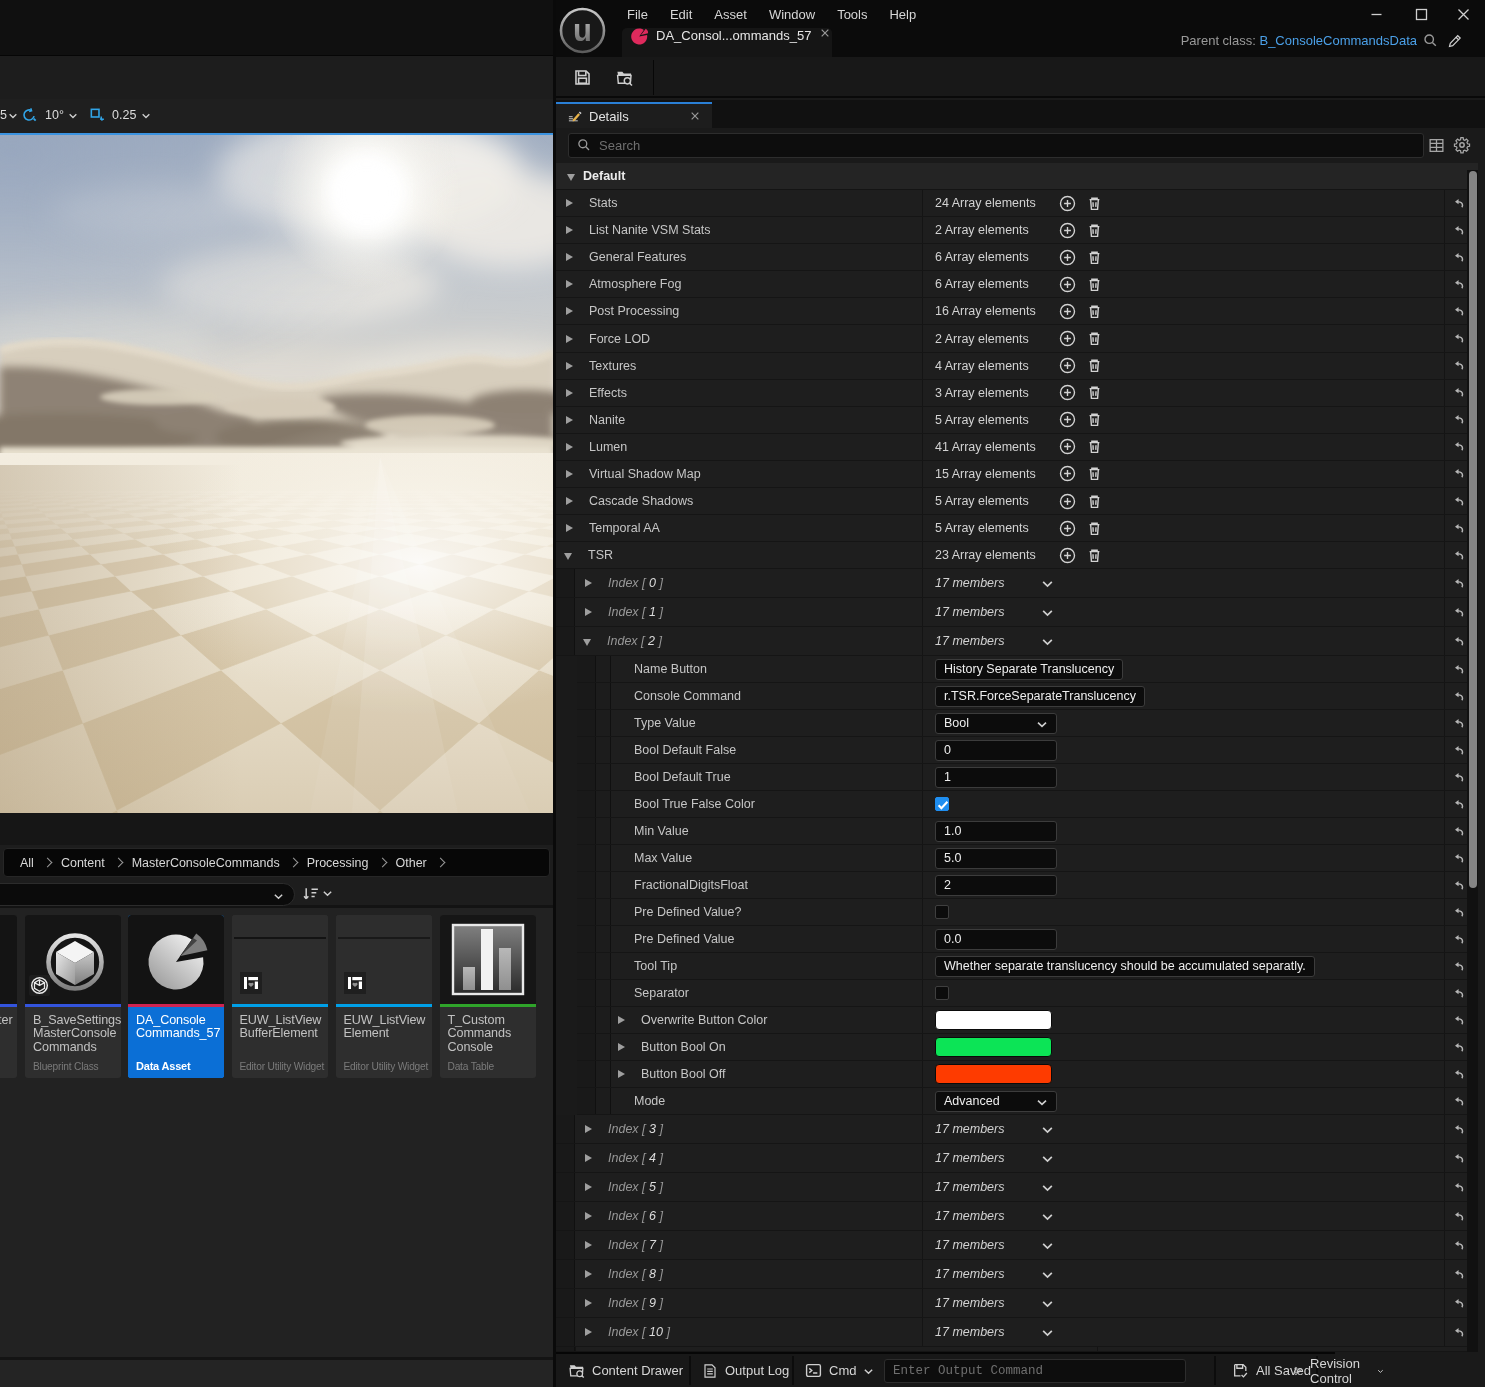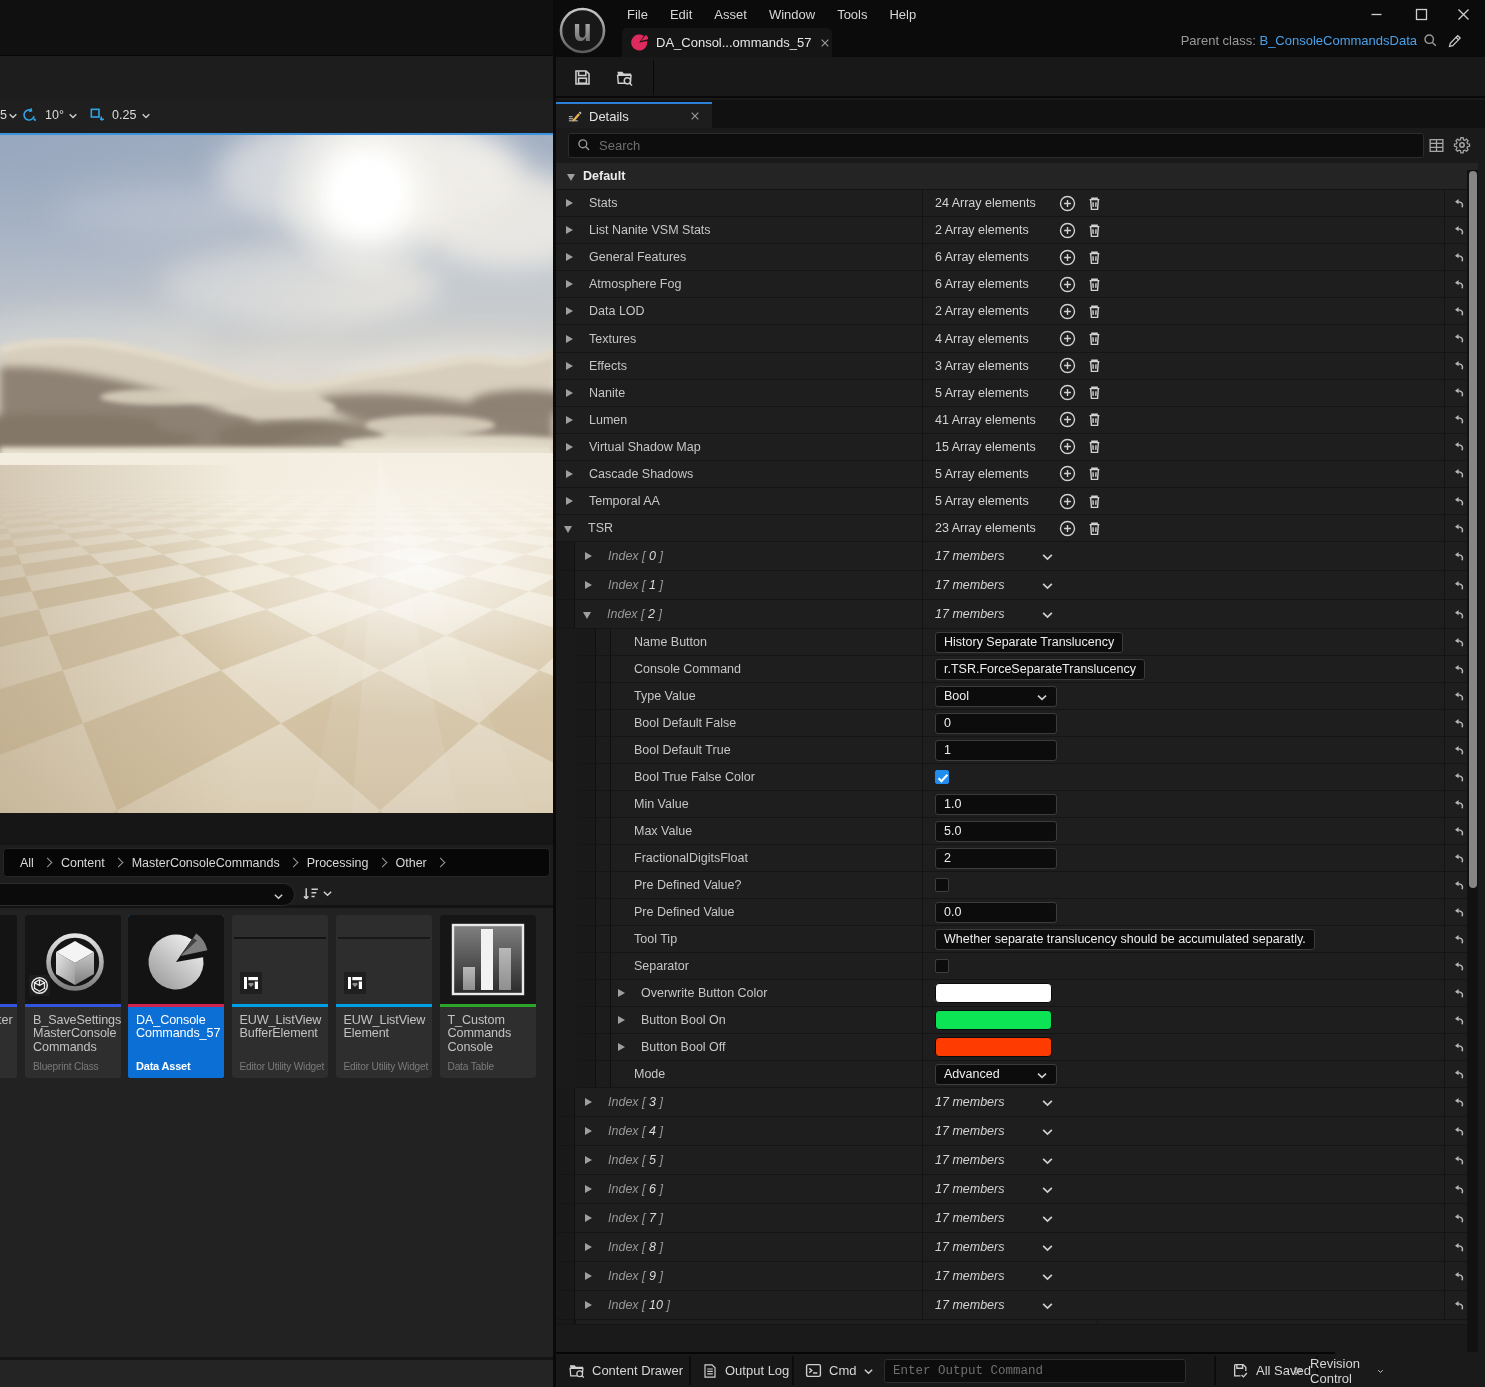--- a/index.html
+++ b/index.html
@@ -24,21 +24,21 @@
 .band { position:absolute; left:0; top:89px; width:96px; height:3px; }
 .tlabel { position:absolute; left:0; top:92px; width:96px; height:71px; padding:7px 0 0 8px; color:#c2c2c2; font-size:12.6px; line-height:13.4px; letter-spacing:-0.1px; }
 .ttype { position:absolute; left:8px; bottom:6px; font-size:10.2px; color:#7a7a7a; white-space:nowrap; letter-spacing:-0.2px; }
 #lbot { position:absolute; left:0; top:1357px; width:553px; height:30px; background:#242424; border-top:3px solid #141414; }
 
 
 #right { position:absolute; left:556px; top:0; width:929px; height:1387px; background:#1a1a1a; }
 #titlebar { position:absolute; left:0; top:0; width:929px; height:57px; background:#0b0b0b; }
 #menus { position:absolute; left:60px; top:7px; height:16px; display:flex; gap:0; color:#d6d6d6; font-size:13px; }
 #menus span { padding:0 11px; }
-#tab1 { position:absolute; left:66px; top:28px; width:210px; height:29px; background:#151515; border-radius:5px 5px 0 0; display:flex; align-items:center; color:#e6e6e6; font-size:13px; }
+#tab1 { position:absolute; left:66px; top:28px; width:210px; height:29px; background:#151515; border-radius:5px 5px 0 0; display:flex; color:#e6e6e6; font-size:13px; }
 #parentc { position:absolute; right:68px; top:33px; font-size:13px; color:#9a9a9a; }
 #parentc b { color:#4ba0e8; font-weight:400; }
 #tool2 { position:absolute; left:0; top:57px; width:929px; height:41px; background:#181818; border-bottom:2px solid #090909; }
 #dtabs { position:absolute; left:0; top:100px; width:929px; height:28px; background:#111; }
 #dtab { position:absolute; left:0; top:2px; width:156px; height:26px; background:#1d1d1d; border-top:2px solid #2a7fd6; display:flex; align-items:center; color:#e3e3e3; font-size:13px; }
 #dsearch { position:absolute; left:0; top:128px; width:929px; height:35px; background:#1a1a1a; }
 #dsbox { position:absolute; left:12px; top:5px; width:856px; height:25px; background:#0d0d0d; border:1px solid #2d2d2d; border-radius:3px; color:#6f6f6f; font-size:13px; display:flex; align-items:center; }
 #dhead { position:absolute; left:0; top:163px; width:922px; height:27px; background:#242424; border-bottom:1px solid #141414; display:flex; align-items:center; color:#ececec; font-size:12.5px; font-weight:700; }
 #drows { position:absolute; left:0; top:190px; width:922px; }
 .row { display:flex; align-items:center; background:#1e1e1e; border-bottom:1px solid #151515; position:relative; }
@@ -960,21 +960,39 @@
             </svg>
           </div>
           <div class="rst">
             <svg class="ic" viewBox="0 0 16 16">
               <use href="#undo"></use>
             </svg>
           </div>
         </div>
         <div class="row rTop">
           <span class="tri triR" style="margin-left:10px"></span>
-          <div class="nm">Data LOD</div>
+          <div class="nm">Post Processing</div>
+          <div class="vcol">
+            <span class="vtxt">16 Array elements</span>
+            <svg class="ic pc" viewBox="0 0 16 16">
+              <use href="#pluscirc"></use>
+            </svg>
+            <svg class="ic tc" viewBox="0 0 16 16">
+              <use href="#trash"></use>
+            </svg>
+          </div>
+          <div class="rst">
+            <svg class="ic" viewBox="0 0 16 16">
+              <use href="#undo"></use>
+            </svg>
+          </div>
+        </div>
+        <div class="row rTop">
+          <span class="tri triR" style="margin-left:10px"></span>
+          <div class="nm">Force LOD</div>
           <div class="vcol">
             <span class="vtxt">2 Array elements</span>
             <svg class="ic pc" viewBox="0 0 16 16">
               <use href="#pluscirc"></use>
             </svg>
             <svg class="ic tc" viewBox="0 0 16 16">
               <use href="#trash"></use>
             </svg>
           </div>
           <div class="rst">

